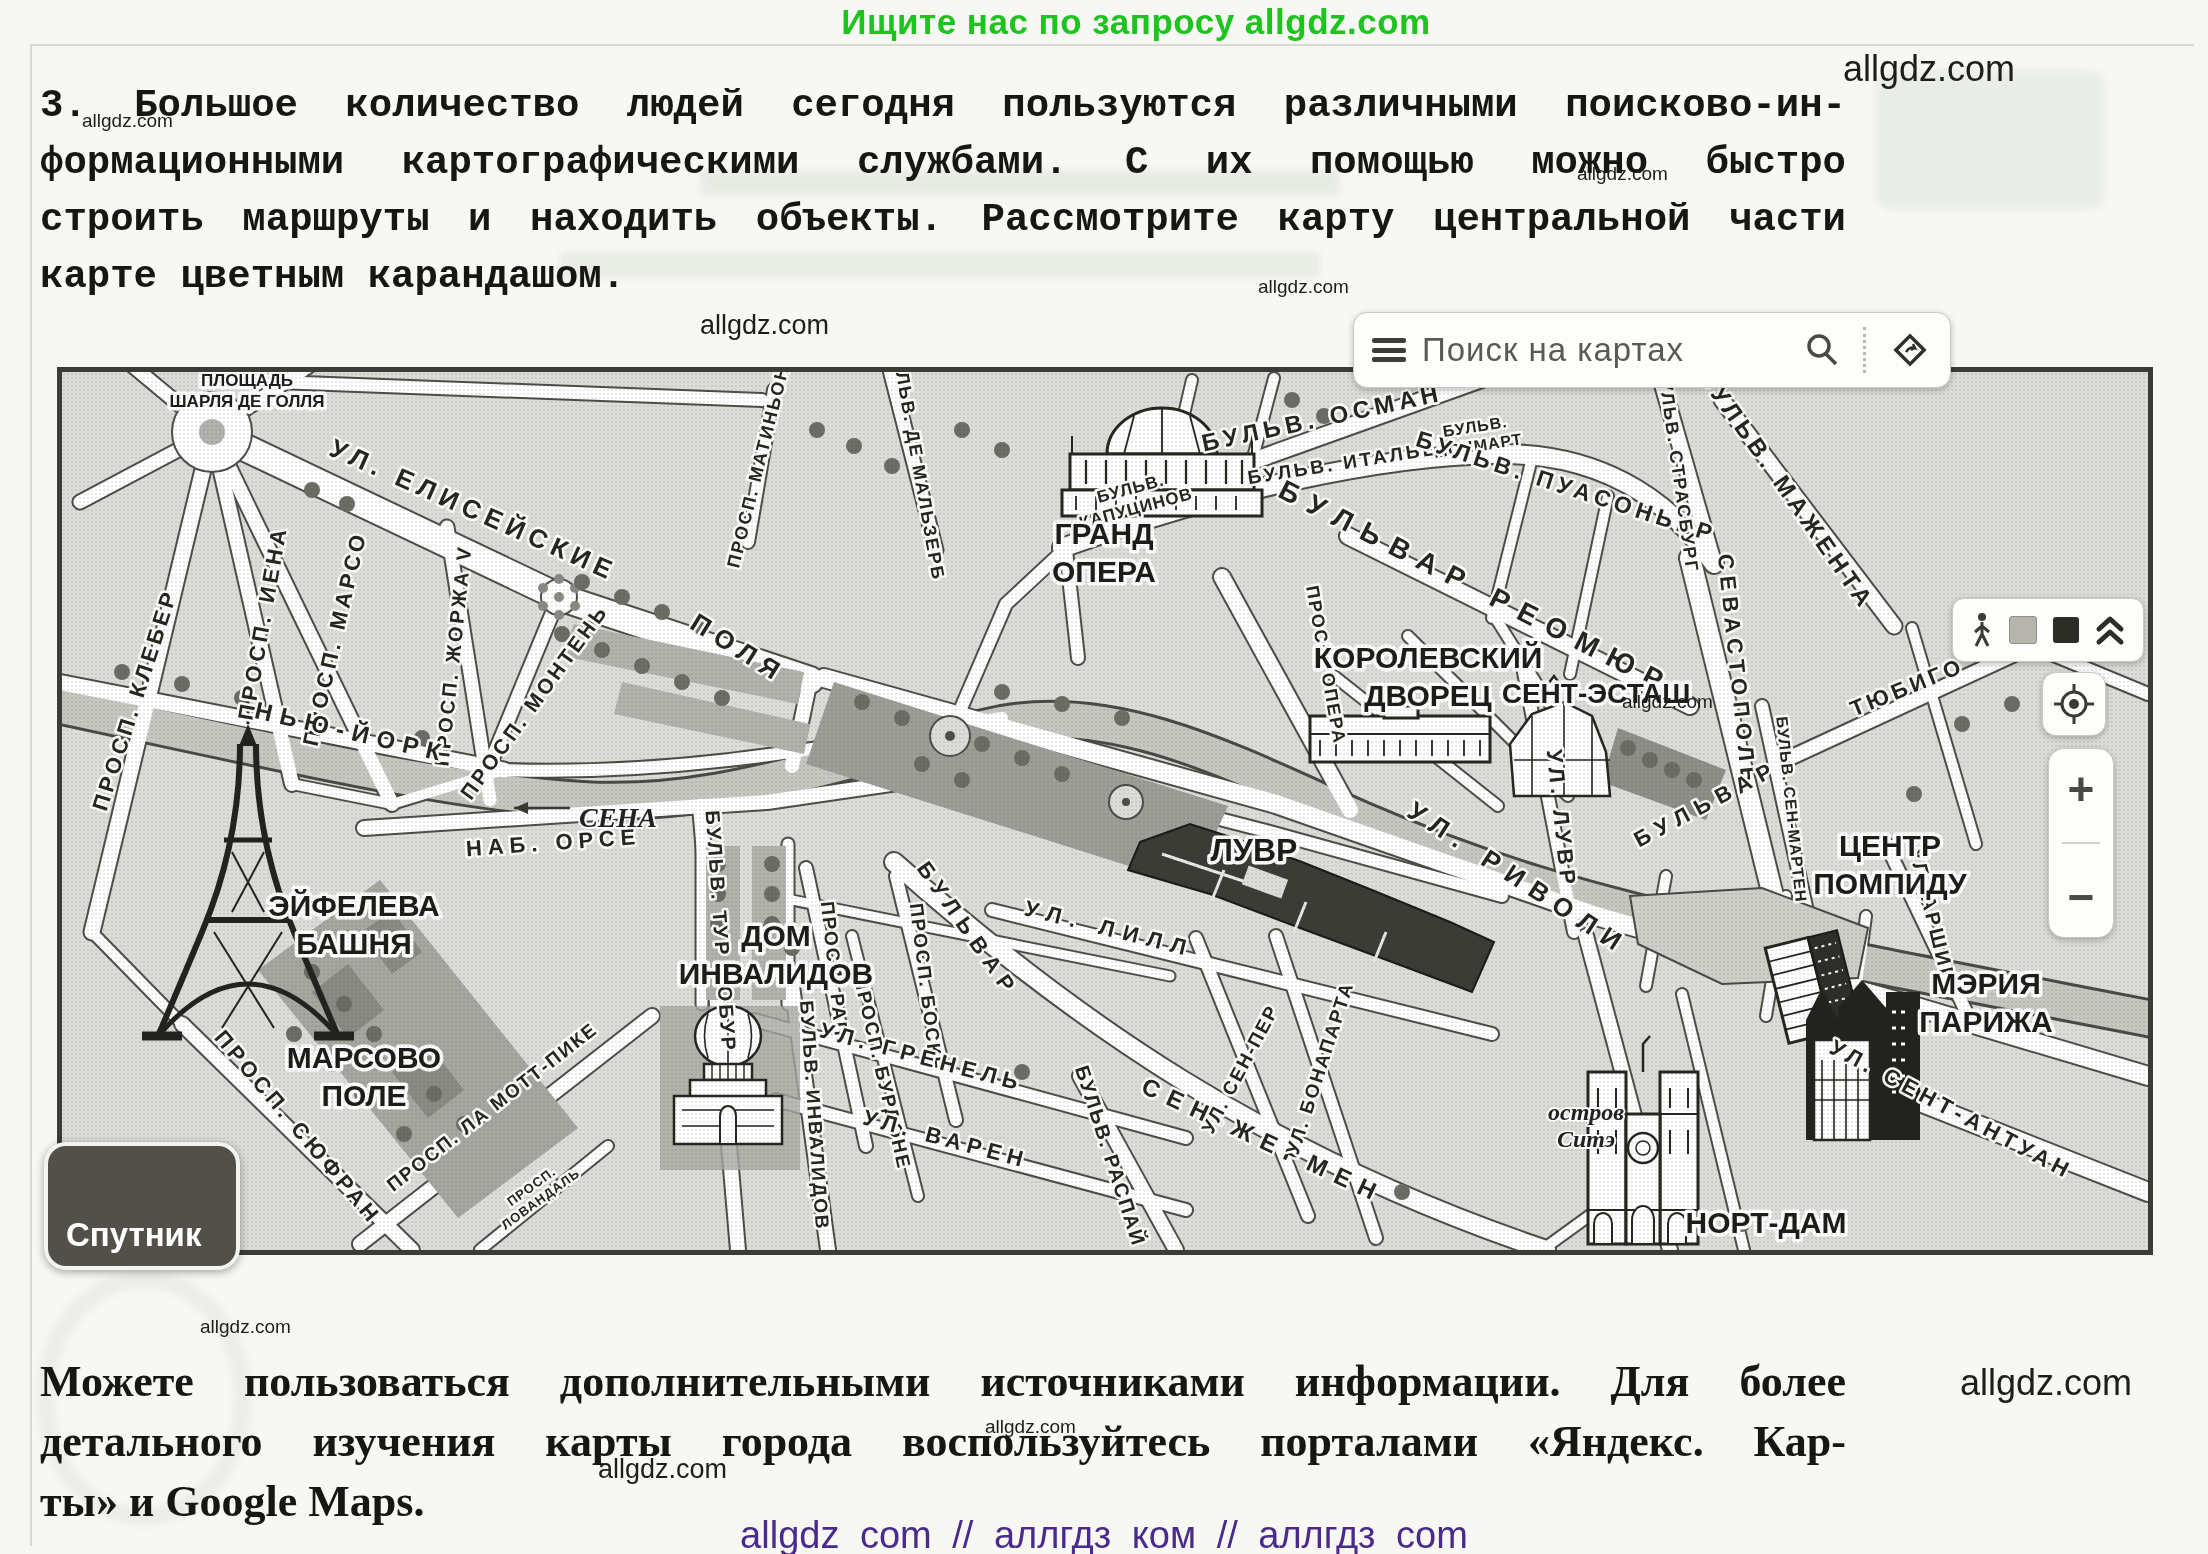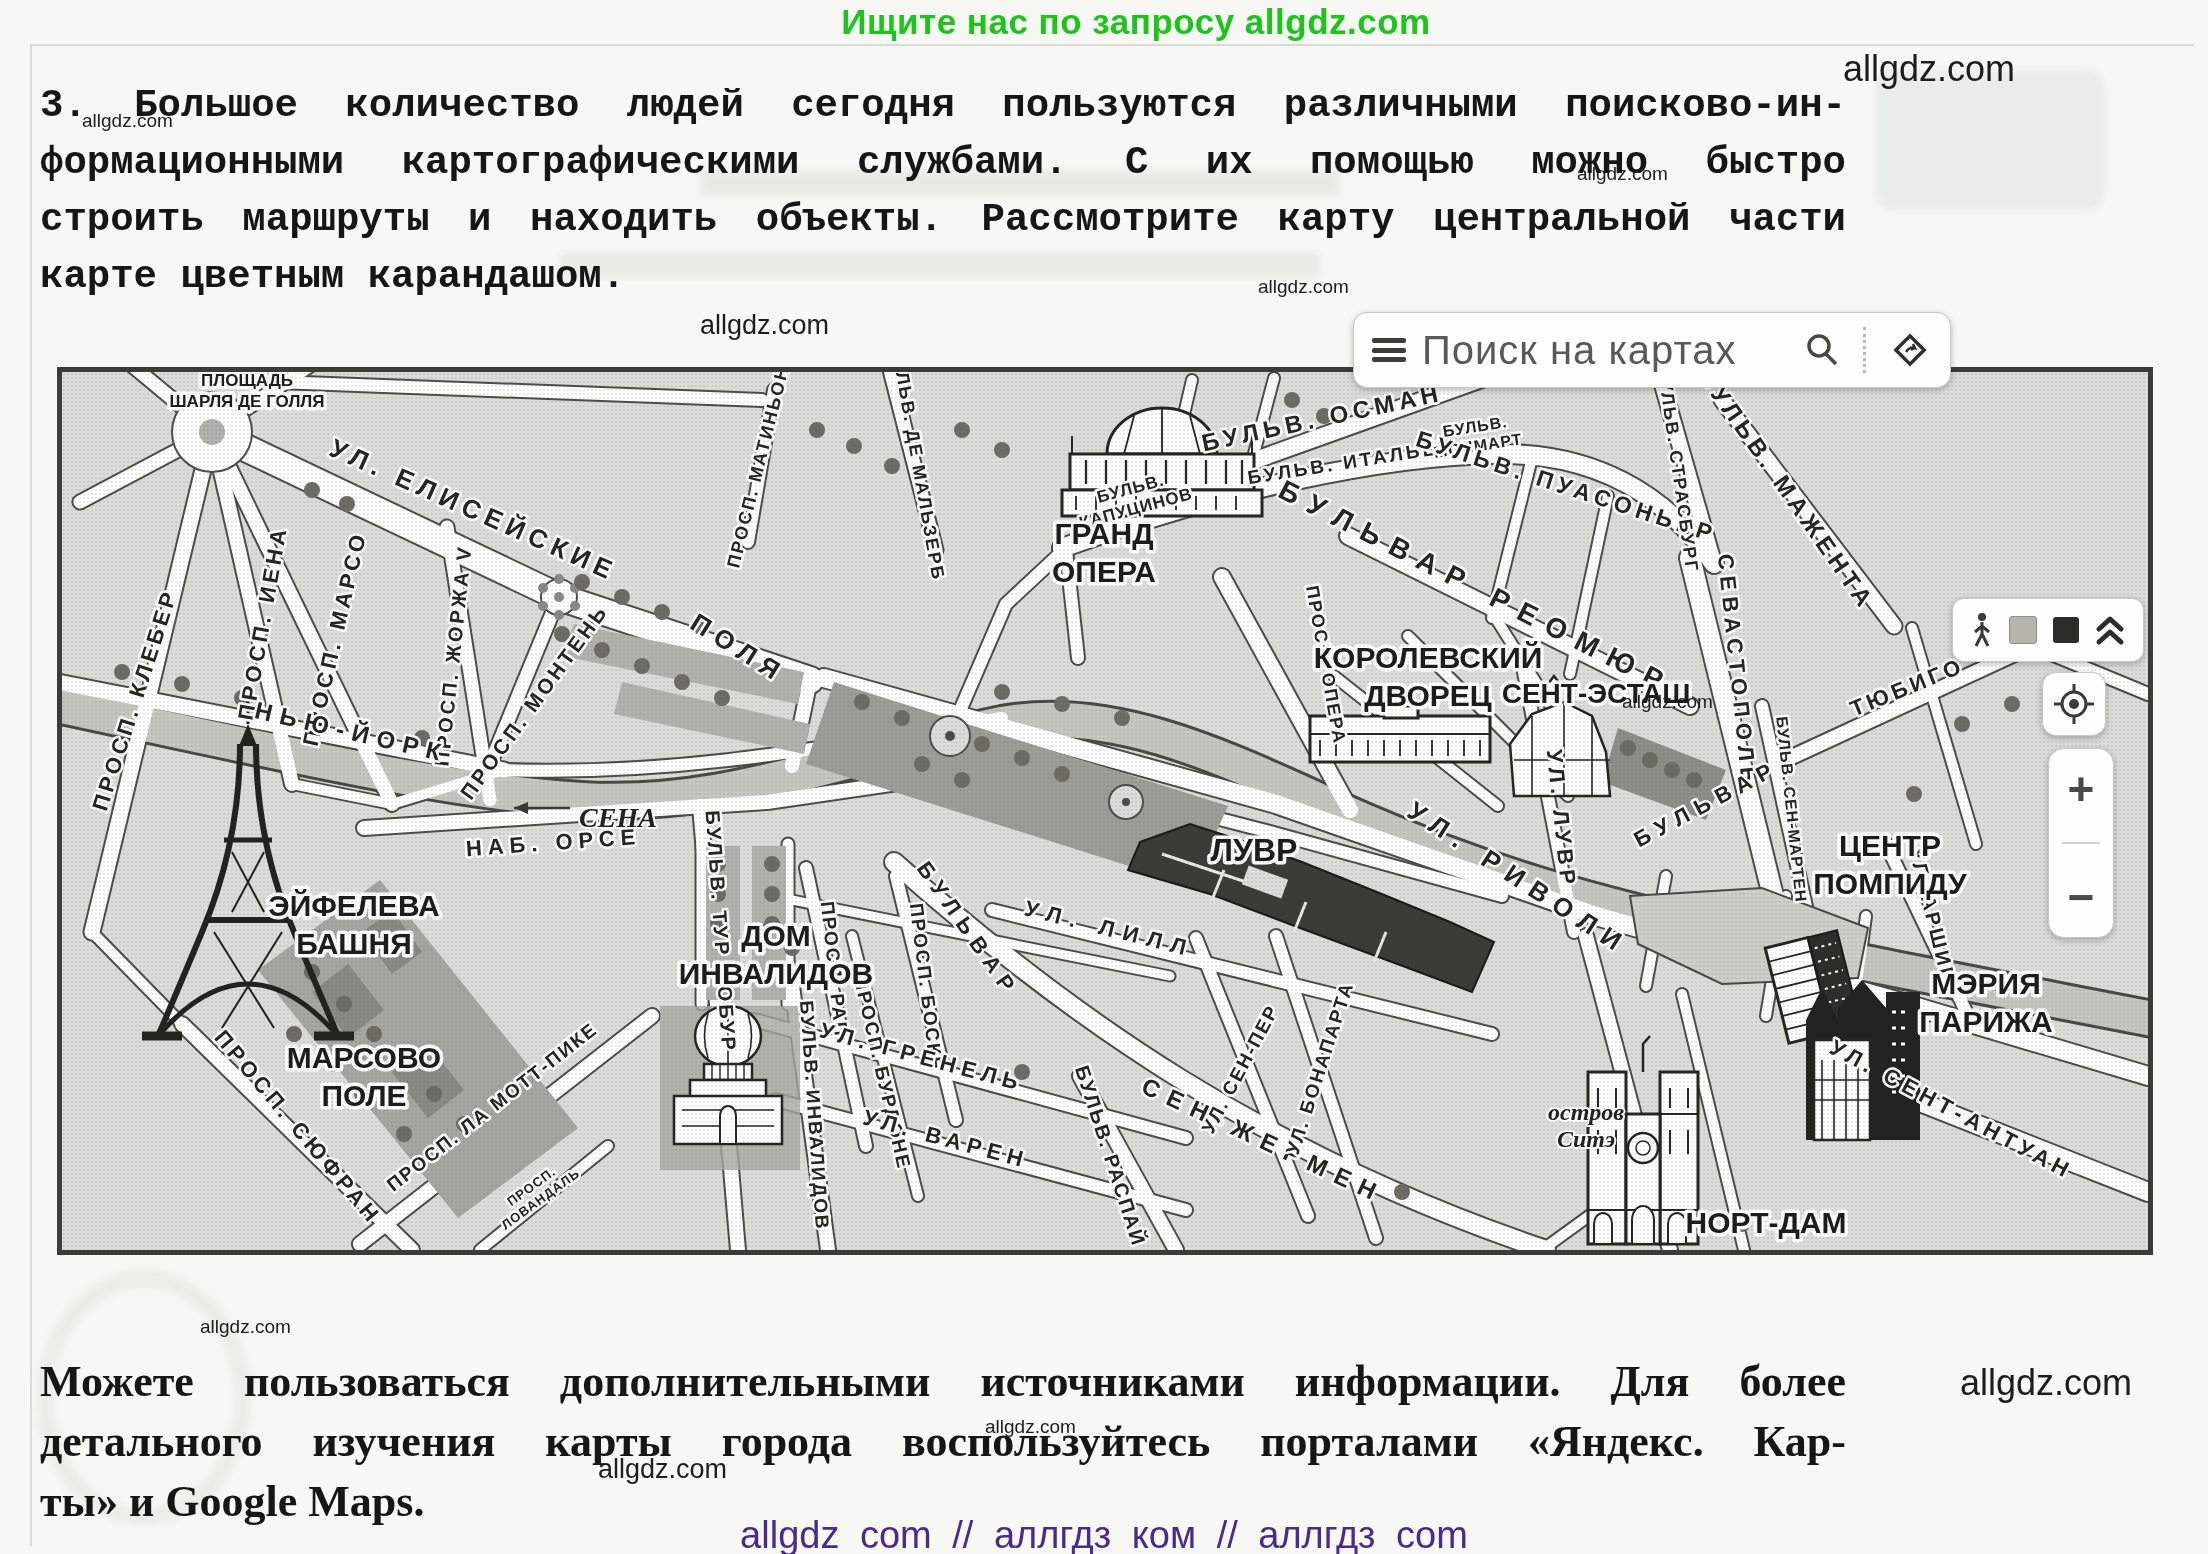--- a/index.html
+++ b/index.html
@@ -31,21 +31,21 @@
        text-anchor:middle;}
   .lm{stroke-width:7px;fill:#1c1c18;}
   .lm.river,.lm.island{font-family:"Liberation Serif",serif;font-weight:bold;font-style:italic;
        stroke-width:4px;fill:#222220;}
   
   .pill{position:absolute;background:#fdfdfc;border:1px solid #c9c9c3;border-radius:14px;
        box-shadow:0 2px 6px rgba(0,0,0,0.25);display:flex;align-items:center;}
   .search-pill{left:1353px;top:312px;width:560px;height:74px;padding:0 18px;gap:16px;z-index:5;}
   .hamburger{width:34px;height:24px;display:flex;flex-direction:column;justify-content:space-between;cursor:pointer;}
   .hamburger span{display:block;height:5px;background:#3d3d38;border-radius:2px;}
-  .search-text{flex:1;font-size:40px;color:#5a5a55;letter-spacing:1px;}
+  .search-text{flex:1;font-size:33px;color:#5a5a55;letter-spacing:1px;}
   .vdots{width:0;height:46px;border-left:3px dotted #b9b9b2;margin:0 6px;}
   .traffic-panel{left:1952px;top:598px;width:170px;height:62px;border-radius:12px;
        justify-content:space-around;padding:0 10px;z-index:4;}
   .sq{width:26px;height:26px;border-radius:3px;}
   .sq.light{background:#b5b5ae;border:1px solid #8f8f88;}
   .sq.dark{background:#2d2d28;}
   .locator-btn{left:2042px;top:672px;width:62px;height:62px;border-radius:14px;justify-content:center;z-index:4;cursor:pointer;}
   .zoom-pill{left:2048px;top:748px;width:64px;height:168px;border-radius:16px;
        flex-direction:column;justify-content:space-between;padding:10px 0;z-index:4;}
   .zoom-btn{width:100%;text-align:center;font-size:46px;font-weight:bold;color:#4a4a44;line-height:60px;cursor:pointer;}
@@ -536,20 +536,23 @@
       <path d="M22,2 V10 M22,34 V42 M2,22 H10 M34,22 H42" stroke="#3b3b36" stroke-width="3"></path>
     </svg>
   </div>
 
   <div class="pill zoom-pill">
     <div class="zoom-btn">+</div>
     <div class="zoom-sep"></div>
     <div class="zoom-btn">−</div>
   </div>
 
+  <div class="sputnik">
+    <span class="lbl">Спутник</span>
+  </div>
 
   <div class="bottom" id="bottom-block">
       <div class="tline">Можете пользоваться дополнительными источниками информации. Для более</div>
       <div class="tline">детального изучения карты города воспользуйтесь порталами «Яндекс. Кар-</div>
       <div class="tline last">ты» и Google Maps.</div>
     </div>
 
   <div class="footer">allgdz com // аллгдз ком // аллгдз com</div>
 </div>
 

